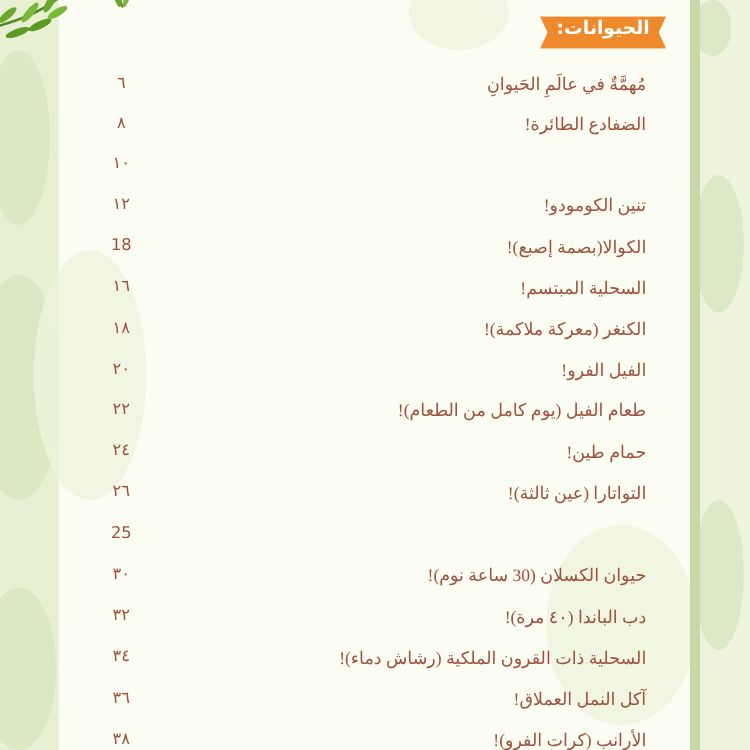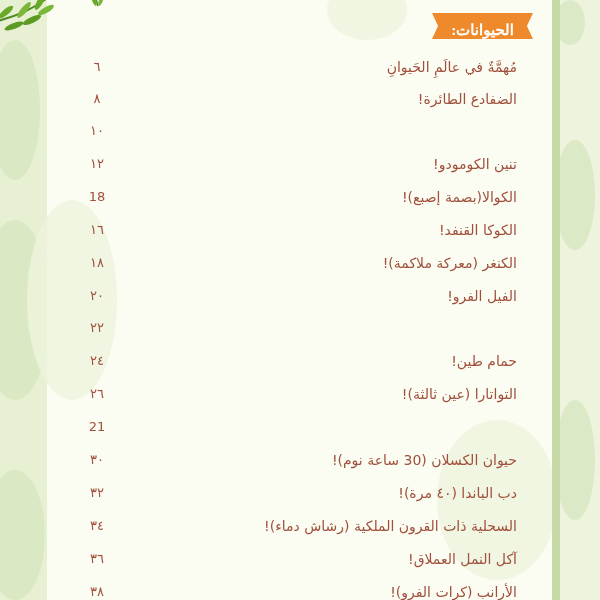--- a/index.html
+++ b/index.html
@@ -30,32 +30,32 @@
       background:#d6e6bf; opacity:0.75;
     }
     .page-blob {
       position:absolute; border-radius:50%;
       background:#eef4dd; opacity:0.8;
     }
     .banner {
       position:absolute; left:432px; top:13px; width:101px; height:26px;
       background:#ee8a2b;
       clip-path: polygon(0 0, 100% 0, 94% 50%, 100% 100%, 0 100%, 6% 50%);
-      display:flex; align-items:flex-end; justify-content:center;font-family:Liberation Serif, serif;
+      display:flex; align-items:flex-start; justify-content:center;
     }
     .banner span {
       color:#ffffff; font-size:15px; direction:rtl; font-weight:bold;
     }
     .toc-row {
       position:absolute; left:47px; width:470px; height:22px;
     }
     .toc-title {
       position:absolute; right:0; top:0;
       direction:rtl; 
-      color:#a0503c; font-size:14px; white-space:nowrap;
+      color:#a0503c; font-size:14px; white-space:nowrap;font-family:Liberation Serif, serif;
     }
     .toc-page {
       position:absolute; left:35px; top:0; width:30px; text-align:center;
       color:#a0503c; font-size:13px; white-space:nowrap;
     }
     .branch {
       position:absolute; top:-8px; left:-6px; width:140px; height:70px;
     }
   </style>
 </head>
@@ -112,44 +112,45 @@
   </div>
   <div class="toc-row" style="top:156px;">
     <span class="toc-title">تنين الكومودو!</span>
     <span class="toc-page">١٢</span>
   </div>
   <div class="toc-row" style="top:189px;">
     <span class="toc-title">الكوالا(بصمة إصبع)!</span>
     <span class="toc-page">18</span>
   </div>
   <div class="toc-row" style="top:222px;">
-    <span class="toc-title">الكوكا القنفد!</span>
+    <span class="toc-title">السحلية المبتسم!</span>
     <span class="toc-page">١٦</span>
   </div>
   <div class="toc-row" style="top:255px;">
     <span class="toc-title">الكنغر (معركة ملاكمة)!</span>
     <span class="toc-page">١٨</span>
   </div>
   <div class="toc-row" style="top:288px;">
     <span class="toc-title">الفيل الفرو!</span>
     <span class="toc-page">٢٠</span>
   </div>
   <div class="toc-row" style="top:320px;">
+    <span class="toc-title">طعام الفيل (يوم كامل من الطعام)!</span>
     <span class="toc-page">٢٢</span>
   </div>
   <div class="toc-row" style="top:353px;">
     <span class="toc-title">حمام طين!</span>
     <span class="toc-page">٢٤</span>
   </div>
   <div class="toc-row" style="top:386px;">
     <span class="toc-title">التواتارا (عين ثالثة)!</span>
     <span class="toc-page">٢٦</span>
   </div>
   <div class="toc-row" style="top:419px;">
-    <span class="toc-page">21</span>
+    <span class="toc-page">25</span>
   </div>
   <div class="toc-row" style="top:452px;">
     <span class="toc-title">حيوان الكسلان (30 ساعة نوم)!</span>
     <span class="toc-page">٣٠</span>
   </div>
   <div class="toc-row" style="top:485px;">
     <span class="toc-title">دب الباندا (٤٠ مرة)!</span>
     <span class="toc-page">٣٢</span>
   </div>
   <div class="toc-row" style="top:518px;">

